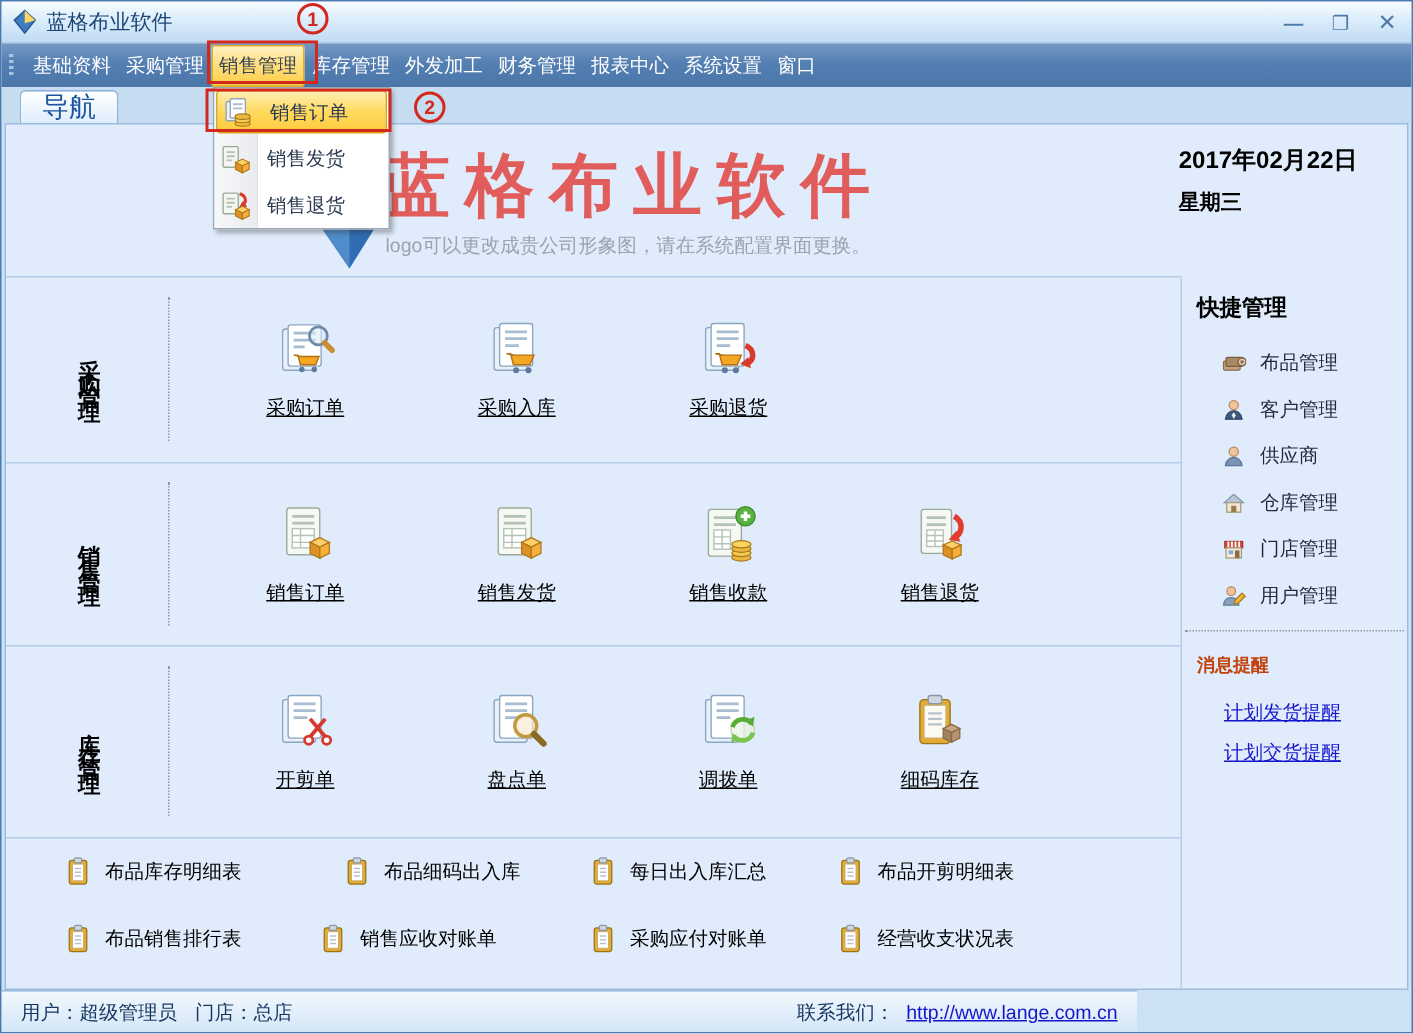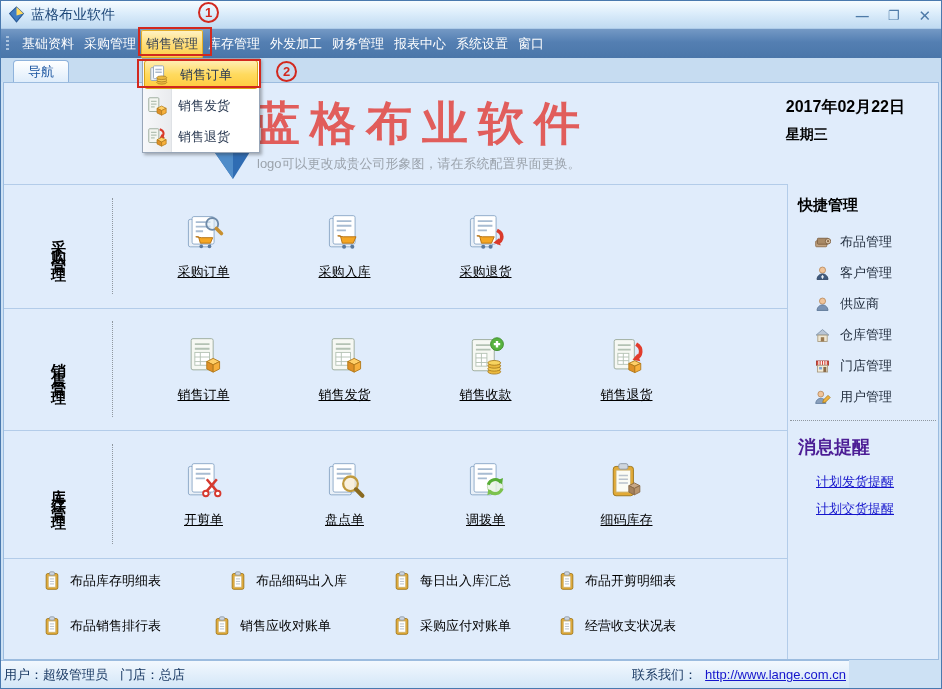--- a/index.html
+++ b/index.html
@@ -24,21 +24,21 @@
   .grip { position:absolute; left:5px; top:7px; width:3px; height:16px;
     background:repeating-linear-gradient(#a9c2dd 0 2px, rgba(0,0,0,0) 2px 4px); }
   .menu-item { padding:5px 5px; font-size:13px; color:#fff; white-space:nowrap; }
   .menu-item.active { background:linear-gradient(#fff3c8,#ffe082 45%,#fccc43);
     color:#3a4454; border-radius:2px; box-shadow:0 0 0 1px #e3ae2b inset; }
 
   
   .tabstrip { position:absolute; left:0; top:57px; width:100%; height:24px; background:#c6dcf1; }
   .tab { position:absolute; left:12px; top:2px; height:22px; line-height:21px; padding:0 14px;
     background:linear-gradient(#ffffff,#dfedfb); border:1px solid #8fb3dc; border-bottom:none;
-    border-radius:4px 4px 0 0; color:#1b55a0; font-size:13px; }
+    border-radius:4px 4px 0 0; color:#1b55a0; font-size:18px; }
 
   
   .content { position:absolute; left:2px; top:81px; width:936px; height:578px;
     background:#e0ecfb; border:1px solid #9cbcdf; }
   .hero-title { position:absolute; left:250px; top:10px; font-size:46px; font-weight:bold;
     color:#e15d5b; letter-spacing:10px; white-space:nowrap; }
   .hero-hint { position:absolute; left:253px; top:72px; font-size:13px; color:#9ba3ac; }
   .date-box { position:absolute; right:33px; top:14px; text-align:left; color:#000; }
   .date-line { font-size:16px; font-weight:bold; }
   .week-line { font-size:14px; font-weight:bold; margin-top:8px; }
@@ -66,28 +66,28 @@
   #rep-0{left:38px;top:486px} #rep-1{left:224px;top:486px} #rep-2{left:388px;top:486px} #rep-3{left:553px;top:486px}
   #rep-4{left:38px;top:531px} #rep-5{left:208px;top:531px} #rep-6{left:388px;top:531px} #rep-7{left:553px;top:531px}
 
   
   .sidebar { position:absolute; left:784px; top:101px; width:150px; height:475px; }
   .quick-title { margin:12px 0 18px 10px; font-size:15px; font-weight:bold; color:#000; }
   .quick-item { display:flex; align-items:center; gap:9px; margin:0 0 13px 26px; font-size:13px;
     color:#1e2a3a; cursor:default; height:18px; }
   .quick-item svg { width:17px; height:17px; }
   .side-dotted { margin:14px 2px 0 2px; border-top:1px dotted #8f979f; }
-  .msg-title { margin:14px 0 14px 10px; font-size:18px; font-weight:bold; color:#4c1d95; }
+  .msg-title { margin:14px 0 14px 10px; font-size:12px; font-weight:bold; color:#c2410c; }
   .msg-link { display:block; margin:0 0 9px 28px; font-size:13px; color:#1515cc;
     text-decoration:underline; cursor:pointer; }
 
   
-  .statusbar { position:absolute; left:0; top:659px; width:848px; height:28px;
+  .statusbar { position:absolute; left:0; top:659px; width:757px; height:28px;
     background:linear-gradient(#f2f8fe,#d3e6f7); border-top:1px solid #9cbcdf;
-    display:flex; align-items:center; padding:0 3px; font-size:13px; color:#14345f; }
+    display:flex; align-items:center; padding:0 13px; font-size:13px; color:#14345f; }
   .status-left { display:flex; gap:12px; }
   .status-right { margin-left:auto; display:flex; align-items:center; gap:8px; }
   .contact-link { color:#1515cc; text-decoration:underline; cursor:pointer; }
 
   
   .logo-triangle { position:absolute; left:208px; top:146px; z-index:5; }
   .dropdown { position:absolute; left:141px; top:57px; width:118px; height:95px; z-index:10;
     background:#fff; border:1px solid #98a6b8; box-shadow:2px 2px 3px rgba(40,40,40,.35); }
   .dd-gutter { position:absolute; left:0; top:0; width:29px; height:100%;
     background:linear-gradient(90deg,#f7f8fa,#e9ebee); border-right:1px solid #dfe2e6; }

